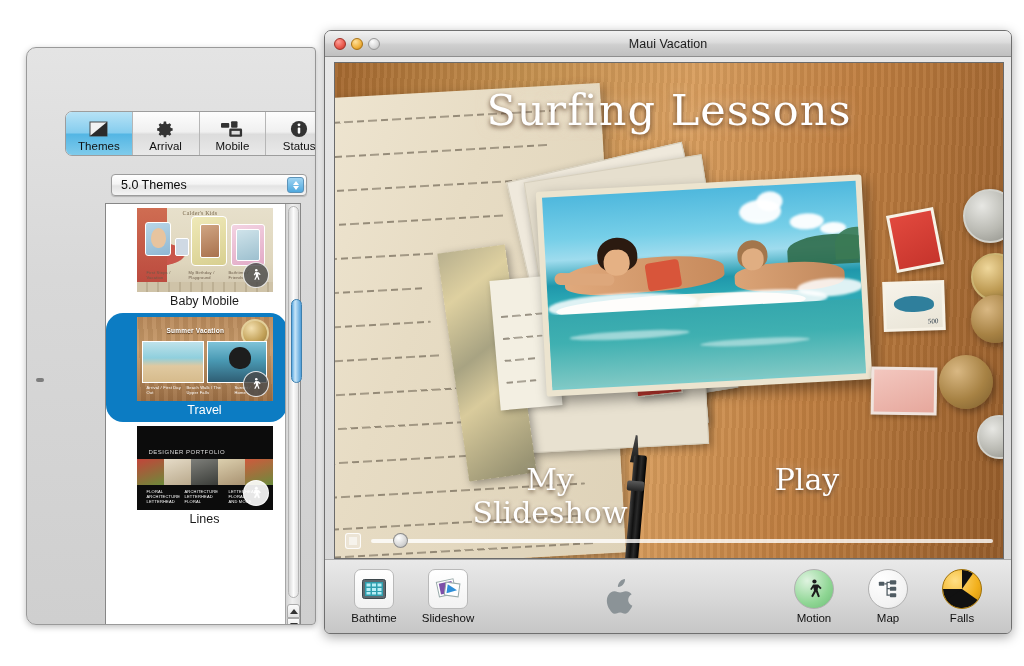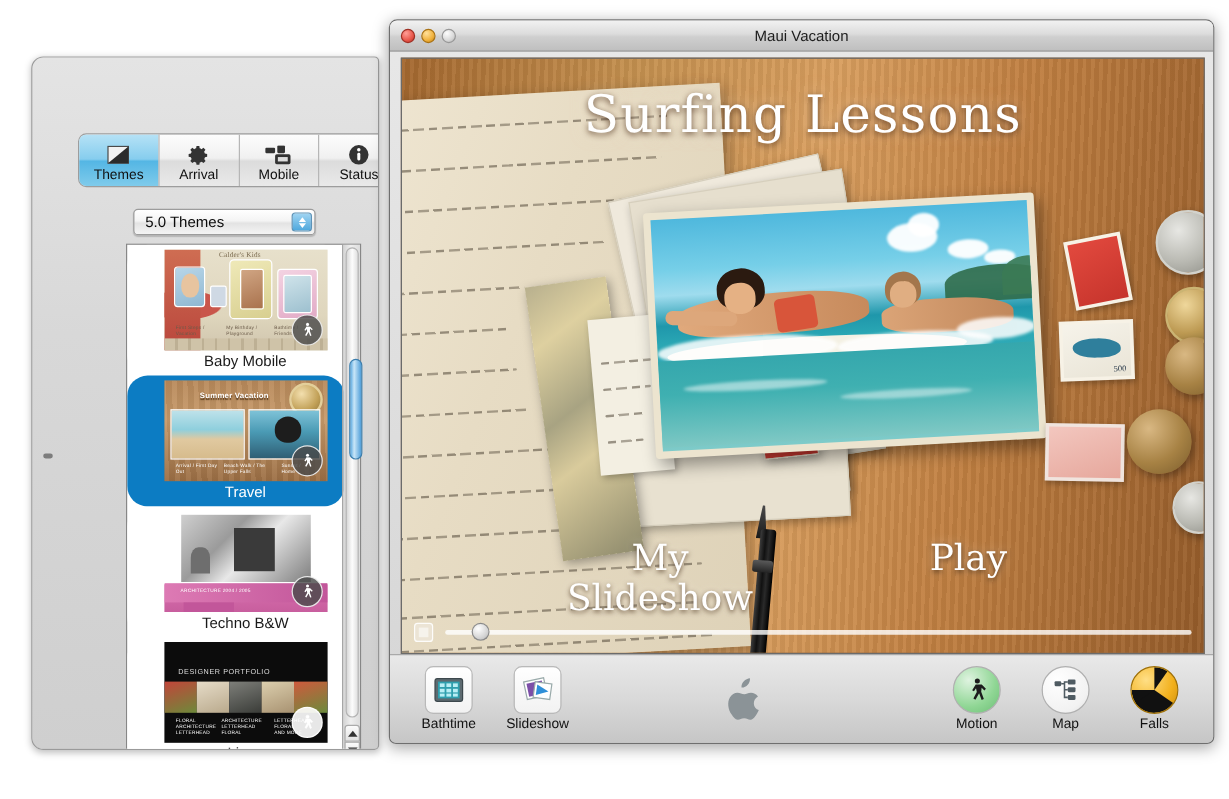--- a/index.html
+++ b/index.html
@@ -51,21 +51,21 @@
   .tab.active {
     background: linear-gradient(to bottom, #b6e2f6 0%, #86cdee 48%, #54b6e4 52%, #7fcbeb 100%);
     text-align: center;
   }
   .tab-icon { height: 20px; display:flex; align-items:center; justify-content:center; }
   .tab-label { font-size: 11.5px; color: #101010; line-height: 14px; }
 
   
   #theme-popup {
     position: absolute; left: 84px; top: 126px;
-    width: 152px; height: 22px;
+    width: 196px; height: 22px;
     border-radius: 4px;
     background: linear-gradient(to bottom, #ffffff 0%, #f4f4f4 45%, #e3e3e3 55%, #f4f4f4 100%);
     border: 1px solid #9c9c9c;
     display: flex; align-items: center;
     font-size: 12.5px; color: #0a0a0a;
     padding-left: 9px;
     box-shadow: 0 1px 1px rgba(0,0,0,0.18);
   }
   #popup-arrows {
     position: absolute; right: 2px; top: 2px;
@@ -155,21 +155,21 @@
   }
   #scroll-up { top: 400px; border-radius: 3px 3px 0 0;}
   #scroll-dn { top: 414px; border-radius: 0 0 3px 3px;}
   .tri { width:0;height:0;border-left:4px solid transparent;border-right:4px solid transparent; }
   .tri-up { border-bottom:5px solid #333; }
   .tri-dn { border-top:5px solid #333; }
 
   
   #main-window {
     position: absolute;
-    left: 324px; top: 16px;
+    left: 324px; top: 30px;
     width: 688px; height: 604px;
     border-radius: 7px 7px 6px 6px;
     background: linear-gradient(to bottom, #e8e8e8, #d5d5d5);
     border: 1px solid #6f6f6f;
     box-shadow: 0 3px 12px rgba(0,0,0,0.35);
     overflow: hidden;
   }
   #titlebar {
     height: 26px; width: 100%;
     background: linear-gradient(to bottom, #f2f2f2 0%, #dcdcdc 45%, #cfcfcf 55%, #bfbfbf 100%);
@@ -470,37 +470,20 @@
           <div class="motion-badge">
             <svg width="14" height="14" viewBox="0 0 24 24" fill="#fff">
               <circle cx="12.5" cy="4" r="2.2"></circle>
               <path d="M11 7l-3 5 1.5 1 1.8-2.6.7 3.3-3 5.8 1.8 1 3.2-5.7 2.2 5.8 1.9-.7-2.3-6.3.4-3.6 2.4 2.3 1.3-1.4-3.6-3.6z"></path>
             </svg>
           </div>
         </div>
         <div class="tname">Travel</div>
       </div>
 
-      <div class="theme-row">
-        <div class="thumb th-techno">
-          <div style="position:absolute;left:14px;top:3px;width:108px;height:56px;background:linear-gradient(135deg,#cfcfcf 0%,#9b9b9b 35%,#e8e8e8 55%,#7e7e7e 100%);"></div>
-          <div style="position:absolute;left:58px;top:14px;width:34px;height:36px;background:#3a3a3a;"></div>
-          <div style="position:absolute;left:22px;top:30px;width:16px;height:22px;background:#6e6e6e;border-radius:40% 40% 0 0;"></div>
-          <div style="position:absolute;left:0;top:60px;width:136px;height:16px;background:linear-gradient(to right,#dd7ab4,#c2569a);"></div>
-          <div class="tinytxt" style="left:14px;top:63px;font-size:4px;color:#fff;width:100px;">ARCHITECTURE  2004 / 2005</div>
-          <div style="position:absolute;left:16px;top:76px;width:42px;height:8px;background:#c2569a;"></div>
-          <div class="motion-badge">
-            <svg width="14" height="14" viewBox="0 0 24 24" fill="#fff">
-              <circle cx="12.5" cy="4" r="2.2"></circle>
-              <path d="M11 7l-3 5 1.5 1 1.8-2.6.7 3.3-3 5.8 1.8 1 3.2-5.7 2.2 5.8 1.9-.7-2.3-6.3.4-3.6 2.4 2.3 1.3-1.4-3.6-3.6z"></path>
-            </svg>
-          </div>
-        </div>
-        <div class="tname">Techno B&amp;W</div>
-      </div>
 
       <div class="theme-row">
         <div class="thumb th-lines">
           <div class="tinytxt" style="left:12px;top:24px;font-size:6px;color:#ddd;letter-spacing:.5px;">DESIGNER PORTFOLIO</div>
           <div style="position:absolute;left:0;top:33px;width:136px;height:26px;display:flex;">
             <div style="flex:1;background:linear-gradient(160deg,#c2453a,#6d8a3a);"></div>
             <div style="flex:1;background:linear-gradient(160deg,#e6dcc8,#b9a98c);"></div>
             <div style="flex:1;background:linear-gradient(160deg,#7e7f7a,#3a3c38);"></div>
             <div style="flex:1;background:linear-gradient(160deg,#dccfae,#a89271);"></div>
             <div style="flex:1;background:linear-gradient(160deg,#cf5a3d,#6b8b3c);"></div>

